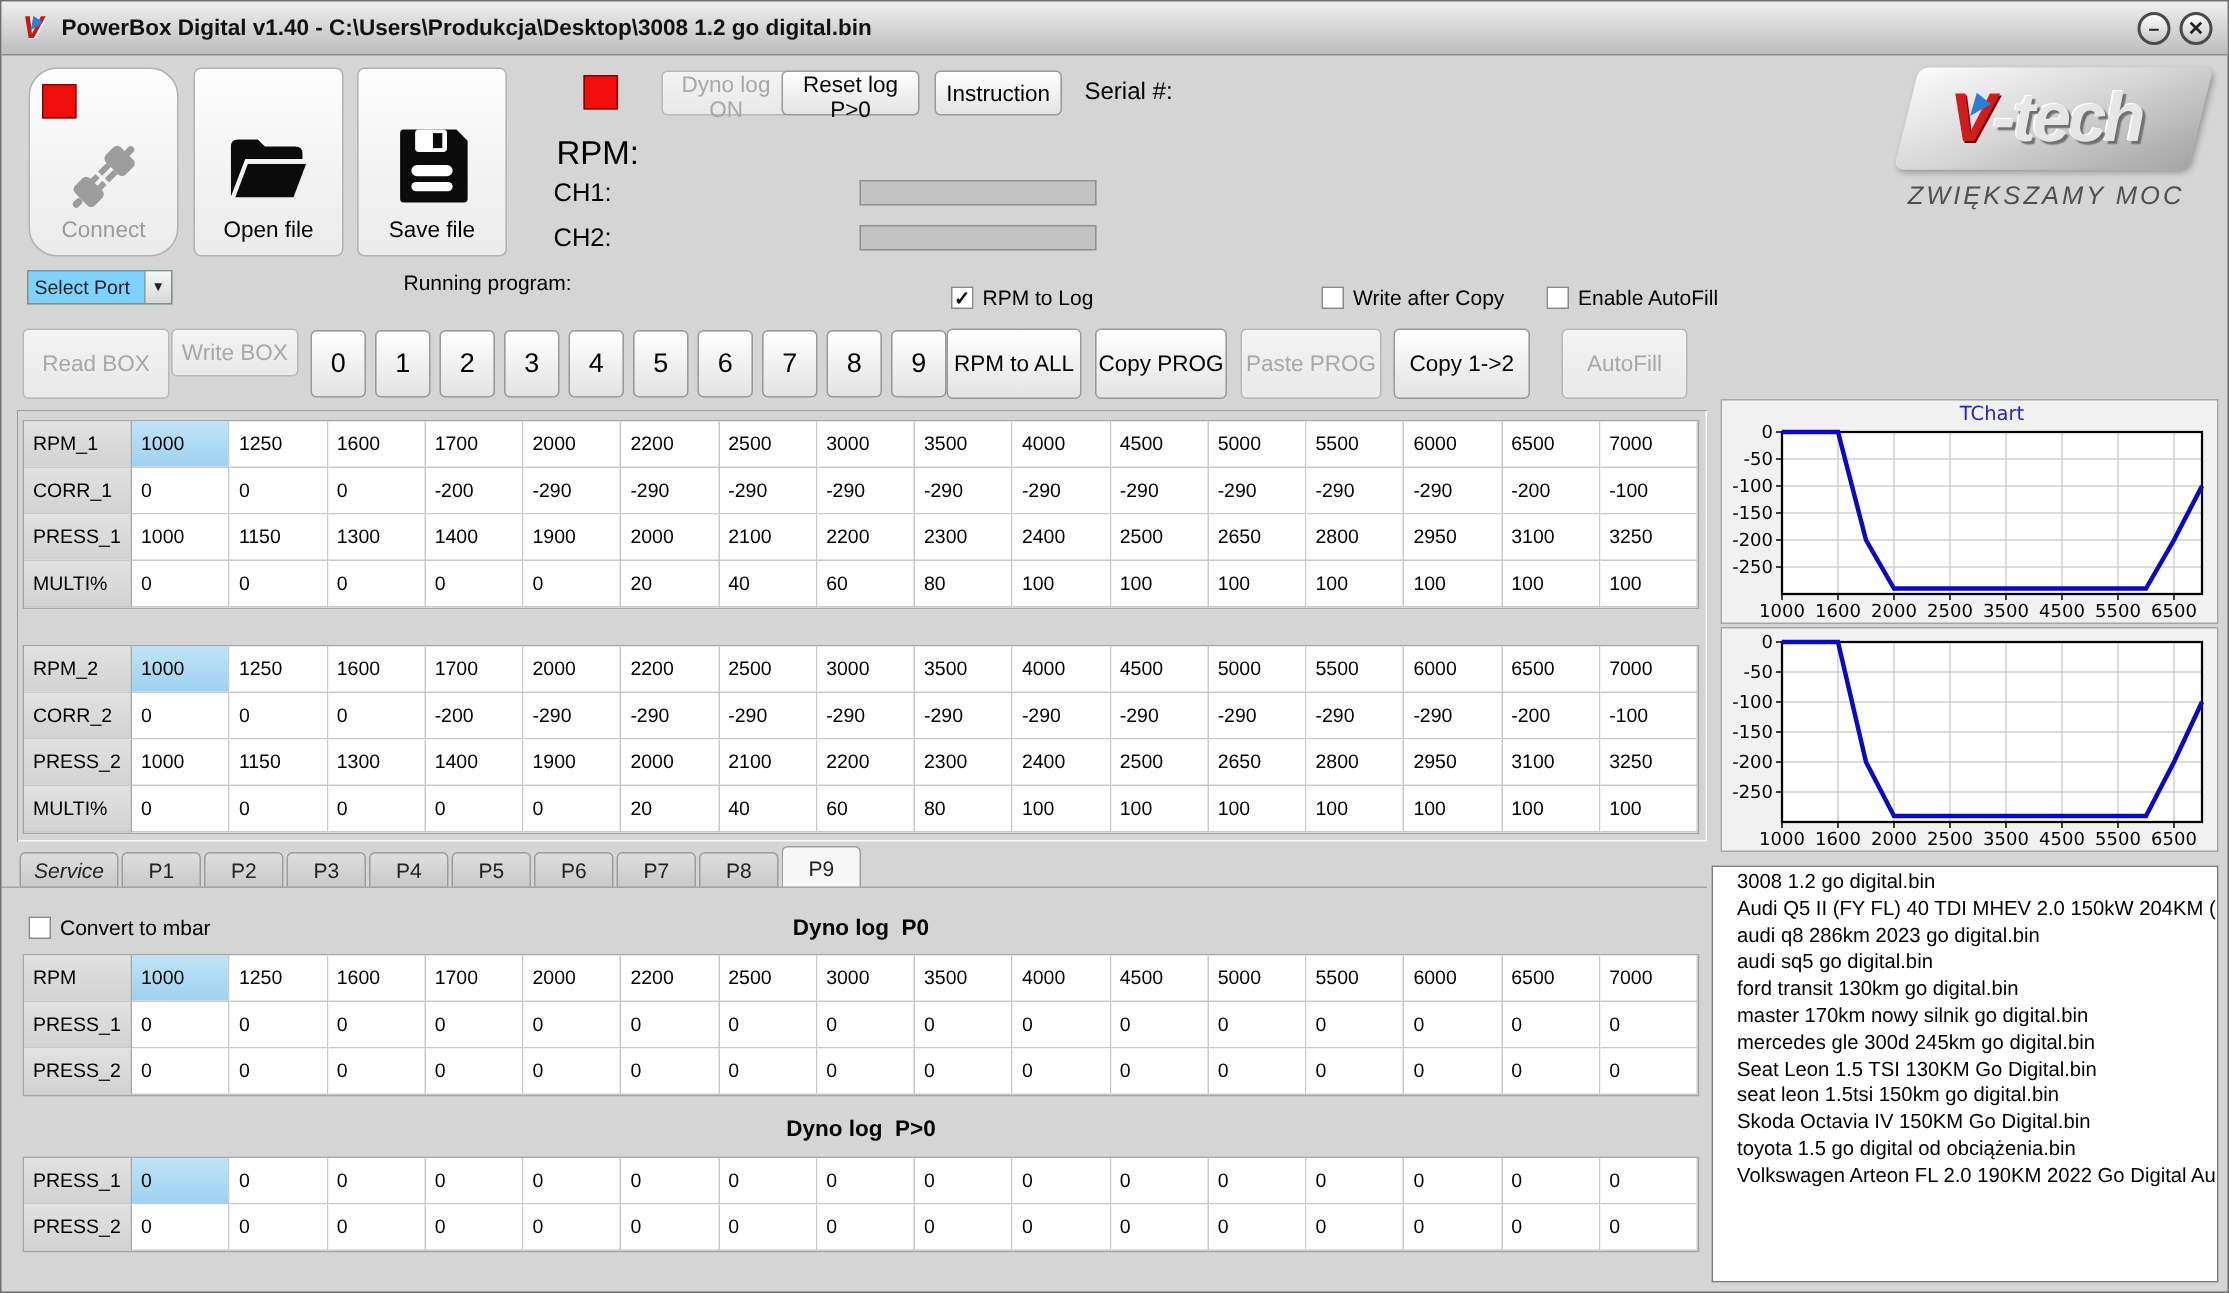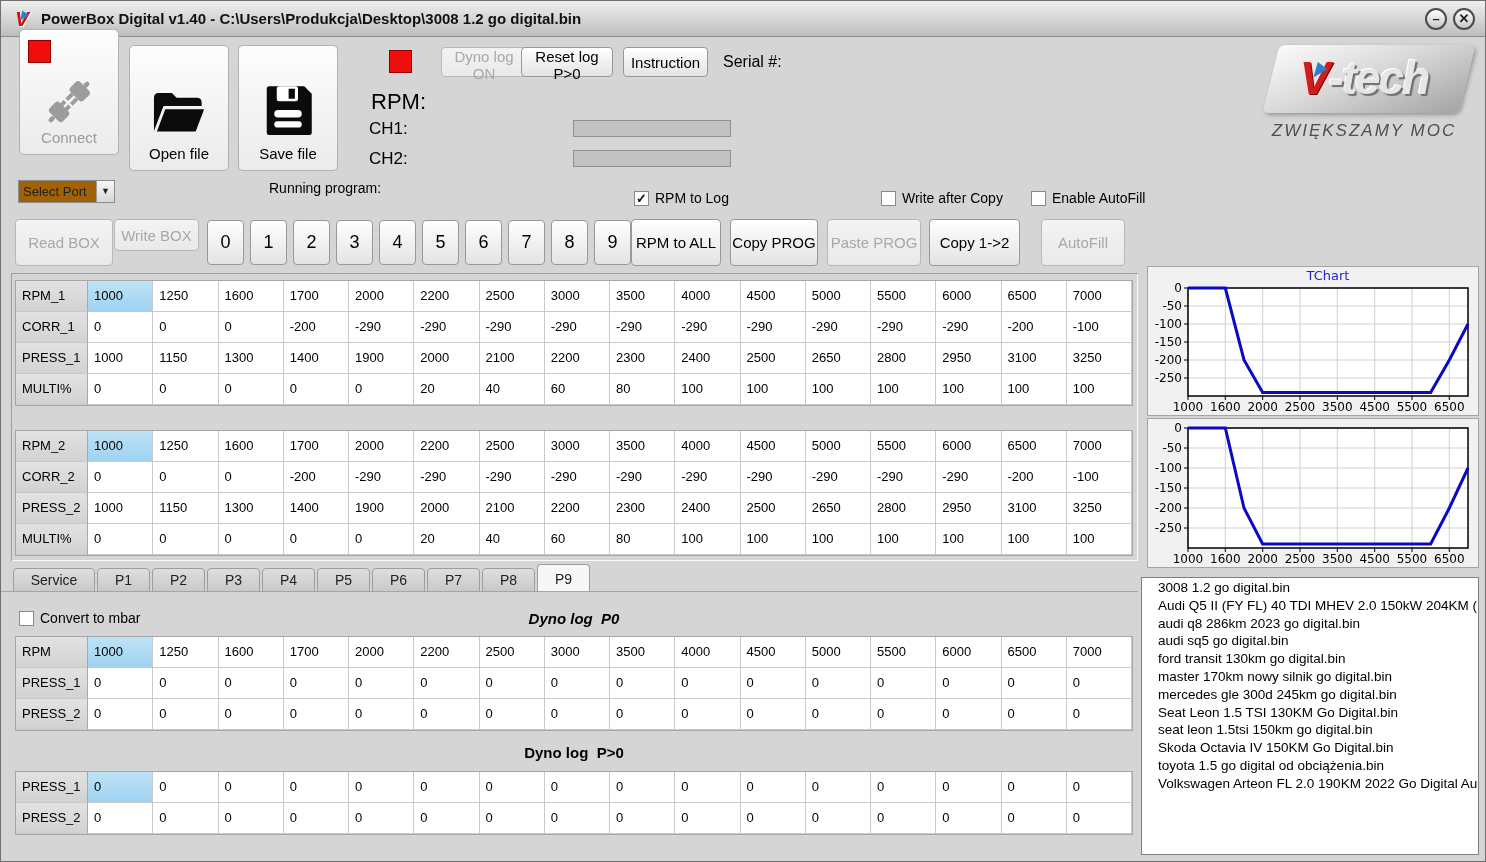--- a/index.html
+++ b/index.html
@@ -34,21 +34,21 @@
   .tool-btn .tool-label.gray { color:#9b9b9b; }
   .red-box { position:absolute; width:23px; height:23px; background:#f20d0d; border:1px solid #8e0000; }
 
   .icon-center { position:absolute; left:50%; top:44px; transform:translate(-50%,-50%); }
 
   
   .lab { position:absolute; color:#000; }
   .bar { position:absolute; width:158px; height:17px; background:#c2c2c2; border:1px solid #919191; }
 
   
-  .select { position:absolute; width:97px; height:23px; background:#a16207; border:1px solid #8c8c8c; display:flex; }
+  .select { position:absolute; width:97px; height:23px; background:#7dd3fc; border:1px solid #8c8c8c; display:flex; }
   .select .sel-text { flex:1; font-size:13px; line-height:21px; padding-left:4px; color:#222; overflow:hidden; }
   .select .sel-arrow { width:18px; background:linear-gradient(#f6f6f6,#d8d8d8); border-left:1px solid #9b9b9b;
     font-size:9px; line-height:21px; text-align:center; color:#222; }
 
   
   .checkbox { position:absolute; display:flex; align-items:center; gap:6px; }
   .cb-box { width:15px; height:15px; background:#fff; border:1px solid #8a8a8a; font-size:13px;
     line-height:14px; text-align:center; font-weight:bold; color:#111; }
   .cb-label { font-size:14px; color:#000; white-space:nowrap; }
 
@@ -57,21 +57,21 @@
   .data-grid { position:absolute; display:grid; width:1118px; border:1px solid #a6a6a6; background:#fff; }
   .cell { height:31px; line-height:30px; padding-left:6px; font-size:13px; background:#fff;
     border-right:1px solid #c9c9c9; border-bottom:1px solid #c9c9c9; overflow:hidden; white-space:nowrap; }
   .label-cell { background:linear-gradient(#e2e2e2,#d2d2d2); border-right:1px solid #a9a9a9; }
   .cell.selected { background:linear-gradient(#bfe3f7,#9ed2f0); }
 
   
   .tabbar { position:absolute; left:12px; top:563px; height:28px; display:flex; align-items:flex-end; }
   .tab { width:53px; height:24px; line-height:23px; text-align:center; font-size:14px; color:#222;
     background:linear-gradient(#dedede,#c9c9c9); border:1px solid #9d9d9d; border-radius:4px 4px 0 0; margin-right:2px; }
-  .tab:first-child { width:82px; }
+  .tab:first-child { width:66px;font-style:italic; }
   .tab.active { height:28px; line-height:28px; background:#f7f7f7; border-bottom-color:#f7f7f7; }
   .tab-underline { position:absolute; left:0; top:590px; width:1137px; height:1px; background:#a5a5a5; }
 
   .dyno-title { position:absolute; left:14px; width:1118px; text-align:center; font-size:15px;
     font-weight:bold; color:#000; white-space:pre; }
 
   
   .logo-wrap { position:absolute; left:1252px; top:42px; width:222px; height:108px; }
   .logo-bg { position:absolute; left:18px; top:2px; width:196px; height:68px; transform:skewX(-14deg);
     background:linear-gradient(155deg,#fbfbfb 0%,#d9d9d9 45%,#a4a4a4 100%); border-radius:6px;
@@ -103,21 +103,21 @@
 
   <div class="titlebar">
     <span class="app-icon">V<span class="blue-arrow"></span></span>
     <span class="title-text">PowerBox Digital v1.40 - C:\Users\Produkcja\Desktop\3008 1.2 go digital.bin</span>
     <span class="win-controls">
       <span class="win-btn">–</span>
       <span class="win-btn">✕</span>
     </span>
   </div>
 
-  <div class="tool-btn" style="left:18px; top:28px;">
+  <div class="tool-btn" style="left:18px; top:44px;border-radius:19px;">
     <span class="red-box" style="left:8px; top:10px;"></span>
     <span class="icon-center" style="top:72px;">
       <svg class="plug-svg" width="56" height="56" viewBox="0 0 48 48">
         <g fill="#9c9c9c" transform="rotate(45 24 24)">
           <rect x="22" y="0" width="4" height="6" rx="2"></rect>
           <rect x="16" y="5" width="16" height="12" rx="3"></rect>
           <rect x="19.5" y="17" width="3.4" height="7"></rect>
           <rect x="25.1" y="17" width="3.4" height="7"></rect>
           <rect x="16" y="30" width="16" height="12" rx="3"></rect>
           <rect x="22" y="42" width="4" height="6" rx="2"></rect>
@@ -357,21 +357,21 @@
       <div class="tab">P7</div>
       <div class="tab">P8</div>
       <div class="tab active">P9</div>
     </div>
   <div class="tab-underline"></div>
 
   <div class="checkbox" style="left:18px; top:609px;">
     <span class="cb-box"></span>
       <span class="cb-label">Convert to mbar</span>
   </div>
-  <div class="dyno-title" style="top:609px;font-style:italic;">Dyno log  P0</div>
+  <div class="dyno-title" style="top:609px;">Dyno log  P0</div>
   <div class="data-grid" style="left: 14px; top: 635px; grid-template-columns: 72px repeat(16, 1fr);">
       <div class="cell label-cell">RPM</div>
       <div class="cell value-cell selected">1000</div>
       <div class="cell value-cell">1250</div>
       <div class="cell value-cell">1600</div>
       <div class="cell value-cell">1700</div>
       <div class="cell value-cell">2000</div>
       <div class="cell value-cell">2200</div>
       <div class="cell value-cell">2500</div>
       <div class="cell value-cell">3000</div>

